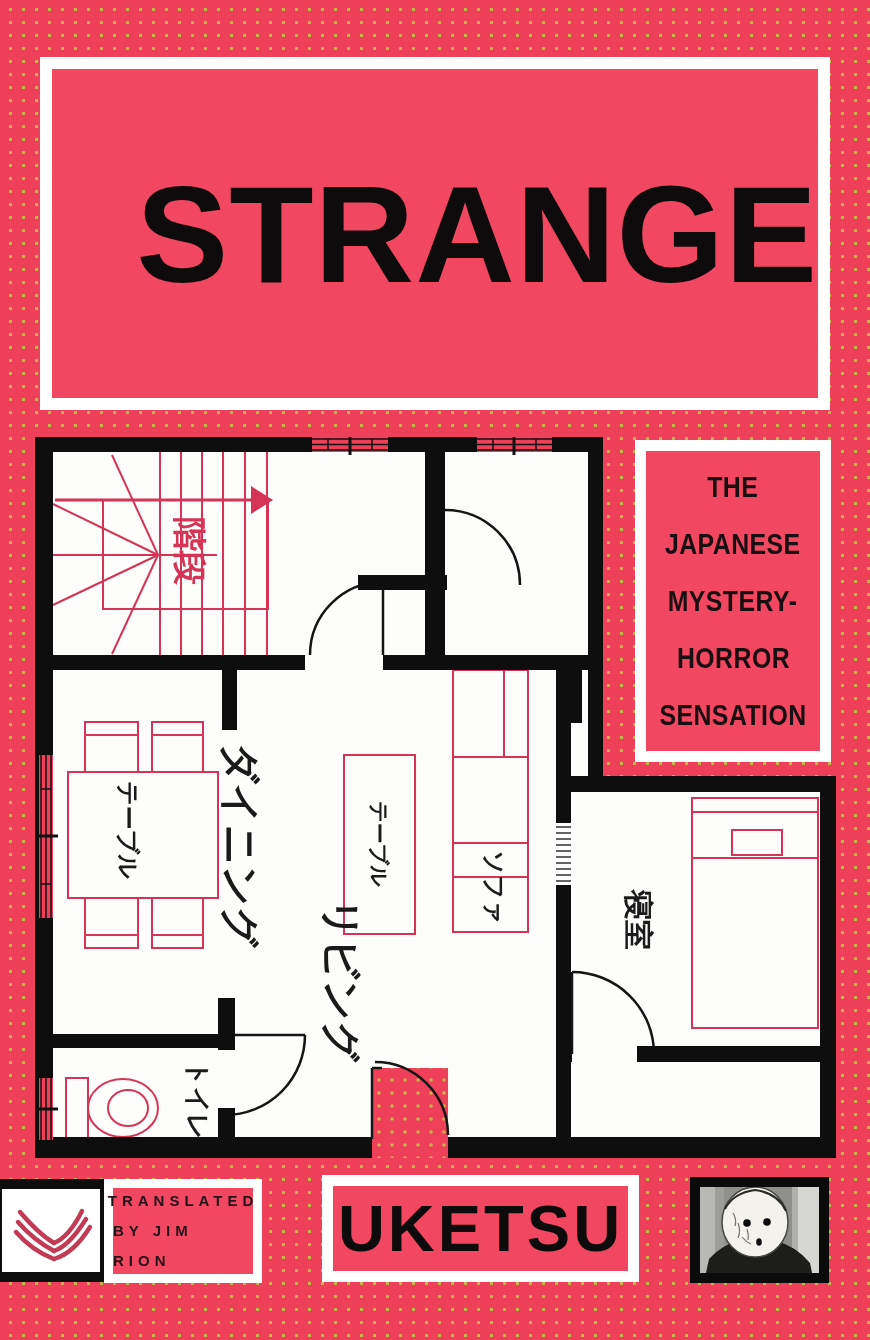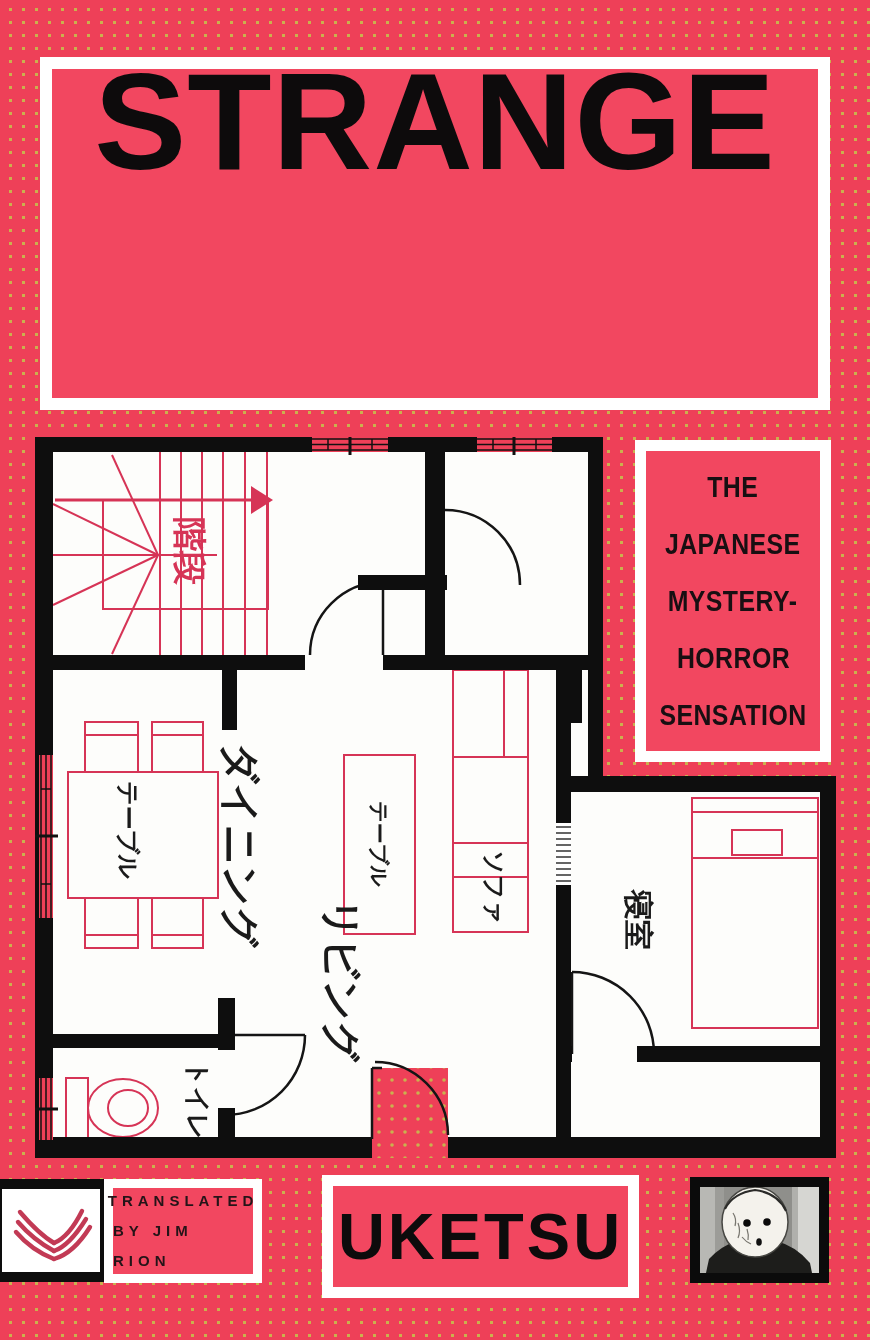--- a/index.html
+++ b/index.html
@@ -4,35 +4,35 @@
 <style>
   html,body{margin:0;padding:0;}
   body{
     width:870px;height:1340px;position:relative;overflow:hidden;
     background-color:#ee4058;
     background-image:radial-gradient(circle,#cab14e 1.7px,rgba(0,0,0,0) 2px);
     background-size:13px 13px;background-position:4px 3px;
     font-family:"Liberation Sans",sans-serif;
   }
   .panel{position:absolute;background:#f24760;border:12px solid #ffffff;box-sizing:border-box;}
-  .title-box{left:40px;top:57px;width:790px;height:353px;display:flex;flex-direction:row;
-    justify-content:center;align-items:flex-start;gap:16px;}
+  .title-box{left:40px;top:57px;width:790px;height:353px;display:flex;flex-direction:column;
+    justify-content:center;align-items:flex-end;gap:16px;}
   .title-line{font-weight:bold;font-size:138px;line-height:104px;letter-spacing:1px;color:#0d0b0c;}
   .tagline-box{left:635px;top:440px;width:196px;height:322px;border-width:11px;display:flex;
     flex-direction:column;justify-content:center;align-items:center;}
   .tagline-line{font-weight:bold;font-size:27px;line-height:57px;letter-spacing:0.5px;color:#180f12;
     transform:scale(0.92,1.08);}
   .plan-wrap{position:absolute;left:35px;top:437px;width:801px;height:721px;}
   .bottom-box{position:absolute;box-sizing:border-box;}
   .logo-box{left:-8px;top:1179px;width:118px;height:103px;background:#ffffff;border:10px solid #0d0d0d;
     display:flex;align-items:center;justify-content:center;}
   .translated-box{left:104px;top:1179px;width:158px;height:104px;background:#f24760;border:9px solid #ffffff;
     display:flex;flex-direction:column;justify-content:center;align-items:center;}
   .translated-line{font-weight:bold;font-size:15px;line-height:30px;letter-spacing:5px;color:#241418;}
-  .uketsu-box{left:322px;top:1175px;width:317px;height:123px;background:#f24760;border:11px solid #ffffff;
+  .uketsu-box{left:322px;top:1175px;width:317px;height:107px;background:#f24760;border:11px solid #ffffff;
     display:flex;align-items:center;justify-content:center;}
   .uketsu-text{font-weight:bold;font-size:65px;letter-spacing:3px;color:#0d0b0c;}
   .mask-box{left:690px;top:1177px;width:139px;height:106px;background:#888884;border:10px solid #0b0b0b;}
   .plan-label{font-family:"Liberation Sans",sans-serif;}
 </style>
 </head>
 <body>
 
 <div class="panel title-box">
   <div class="title-line">STRANGE</div>

